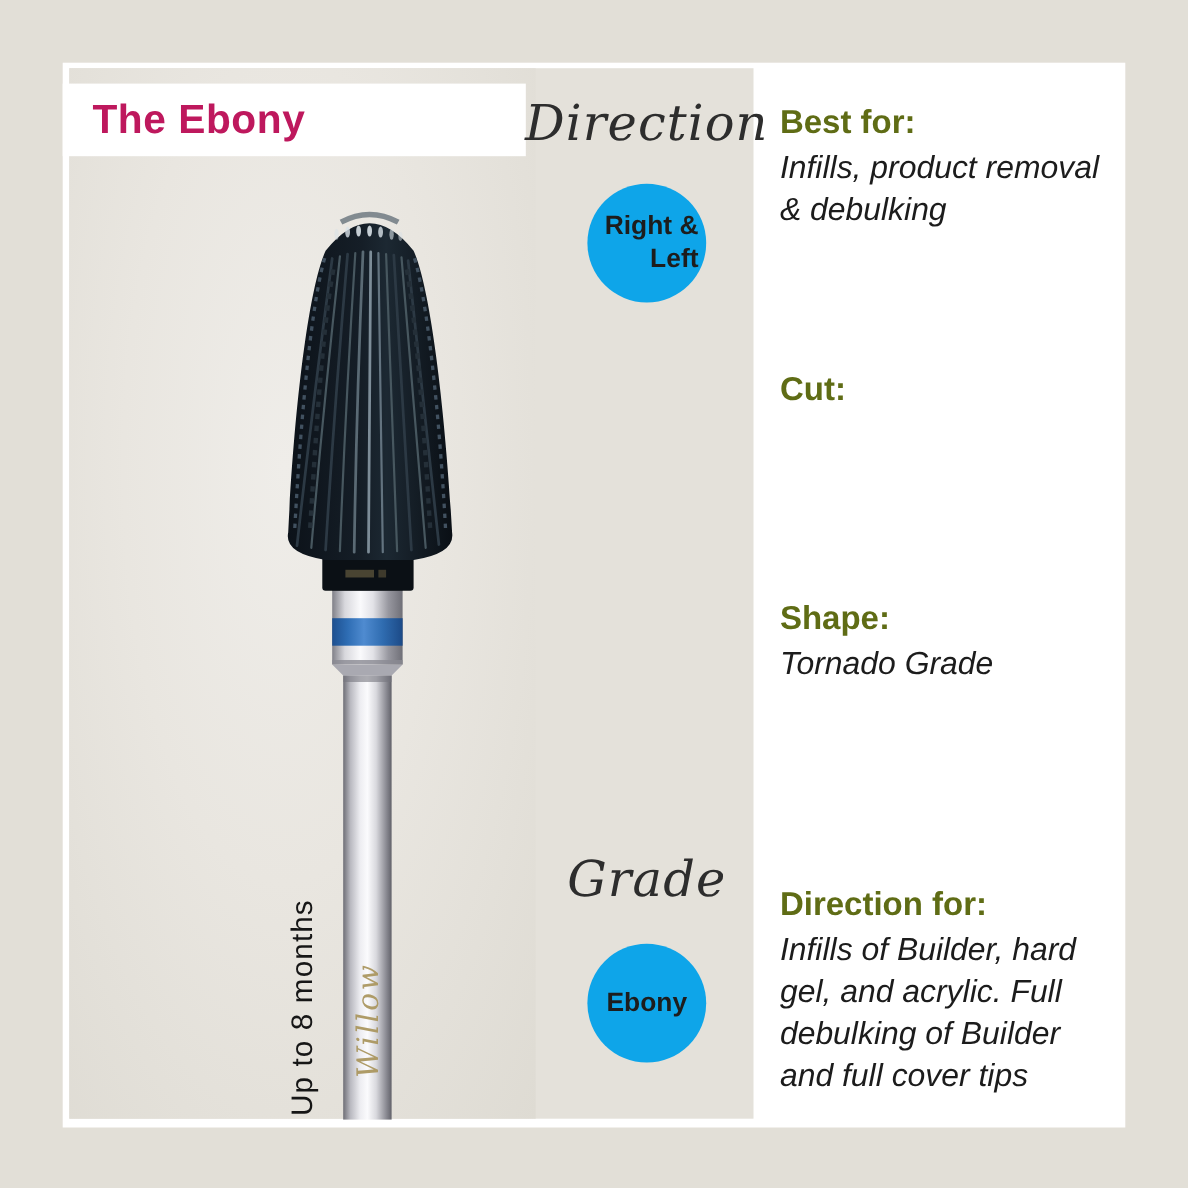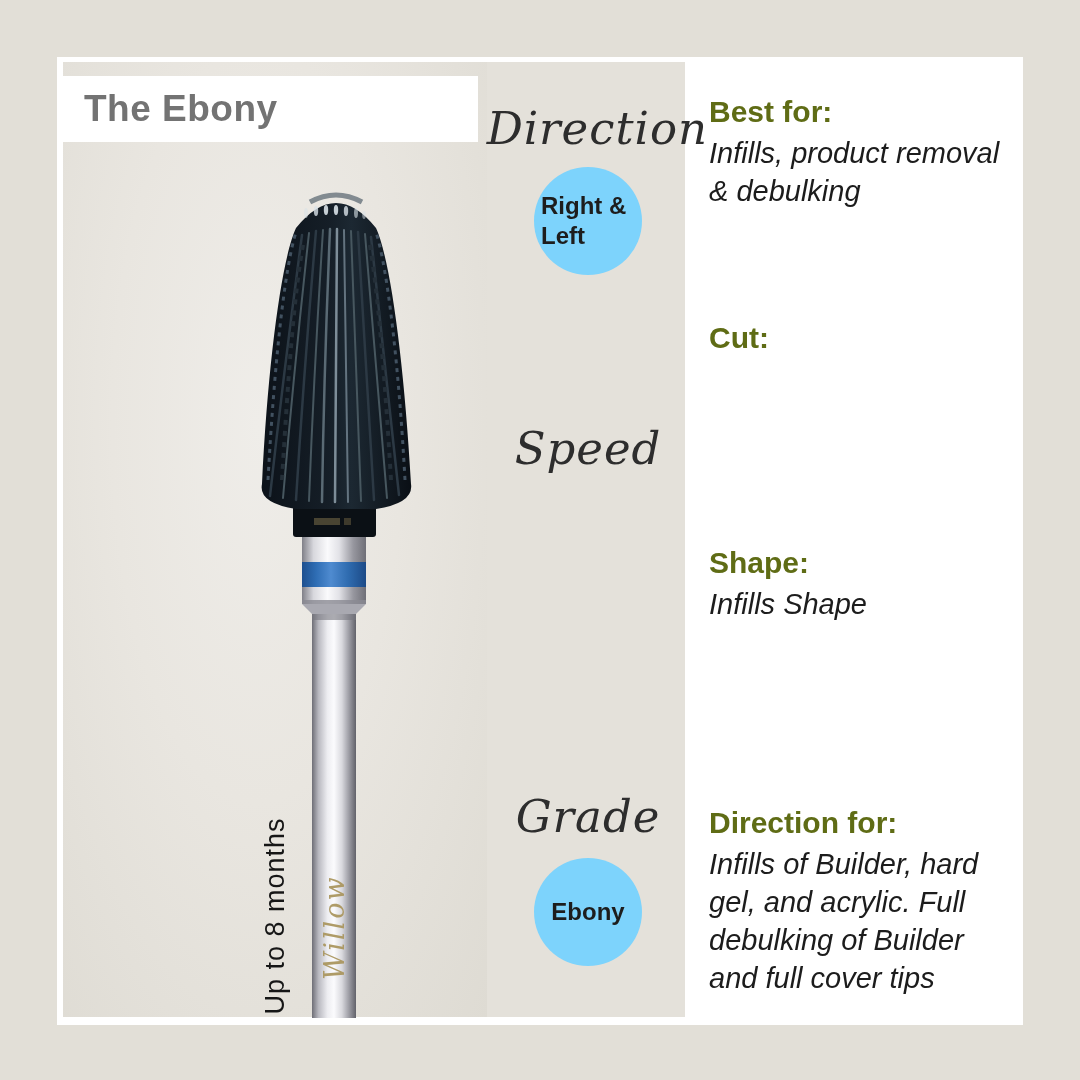--- a/index.html
+++ b/index.html
@@ -18,34 +18,34 @@
   }
   .photo-area {
     position:absolute; left:63px; top:62px; width:424px; height:955px;
     background: radial-gradient(ellipse at 46% 38%, #efede9 0%, #e9e6e0 45%, #dedbd3 100%);
   }
   .title-box {
     position:absolute; left:57px; top:76px; width:421px; height:66px;
     background:#ffffff; display:flex; align-items:center;
   }
   .title-box .title-text {
-    padding-left:27px; font-size:37px; font-weight:bold; color:#737373;
+    padding-left:27px; font-size:37px; font-weight:bold; color:#be185d;
     letter-spacing:0.5px;
   }
   .script-label {
     position:absolute; left:468px; width:240px; text-align:center;
     transform:translateY(-50%);
     font-family:"DejaVu Serif", serif; font-style:italic;
     font-size:45px; font-weight:400; color:#2d2d2d; letter-spacing:1px;
   }
   .spec-circle {
     position:absolute; left:534px; width:108px; height:108px;
-    border-radius:50%; background:#7dd3fc;
+    border-radius:50%; background:#0ea5e9;
     display:flex; align-items:center; justify-content:center;
-    text-align:left; font-weight:bold; font-size:24px; line-height:1.25;
+    text-align:right; font-weight:bold; font-size:24px; line-height:1.25;
     color:#1d1d1d; box-sizing:border-box; padding:0 7px;
   }
   .right-col {
     position:absolute; left:685px; top:60px; width:337px; height:965px;padding-left:26px;
   }
   .detail-block { position:absolute; left:24px; width:302px; }
   .detail-heading {
     font-size:30px; font-weight:bold; color:#5f6c15; line-height:40px;
   }
   .detail-body {
@@ -151,39 +151,38 @@
       <ellipse cx="134" cy="35" rx="1.8" ry="4" opacity="0.5"></ellipse>
     </g>
   </svg>
 
   <div class="lifespan-label">Up to 8 months</div>
 
   <div class="title-box">
     <div class="title-text">The Ebony</div>
   </div>
 
-  <div class="script-label" style="top:128px;text-align:right;">Direction</div>
+  <div class="script-label" style="top:112px;">Direction</div>
   <div class="spec-circle" style="top:167px;">Right &amp; Left</div>
 
-  <div class="script-label" style="top:448px;">Speed</div>
 
-  <div class="script-label" style="top:816px;">Grade</div>
+  <div class="script-label" style="top:799px;">Grade</div>
   <div class="spec-circle" style="top:858px;">Ebony</div>
 
   <div class="right-col">
     <div class="detail-block" style="top:32px;">
       <div class="detail-heading">Best for:</div>
       <div class="detail-body">Infills, product removal &amp; debulking</div>
     </div>
-    <div class="detail-block" style="top:258px;">
+    <div class="detail-block" style="top:275px;">
       <div class="detail-heading">Cut:</div>
     </div>
     <div class="detail-block" style="top:483px;">
       <div class="detail-heading">Shape:</div>
-      <div class="detail-body">Infills Shape</div>
+      <div class="detail-body">Tornado Grade</div>
     </div>
     <div class="detail-block" style="top:743px;">
       <div class="detail-heading">Direction for:</div>
       <div class="detail-body">Infills of Builder, hard gel, and acrylic. Full debulking of Builder and full cover tips</div>
     </div>
   </div>
 
 </div>
 
 </body></html>

